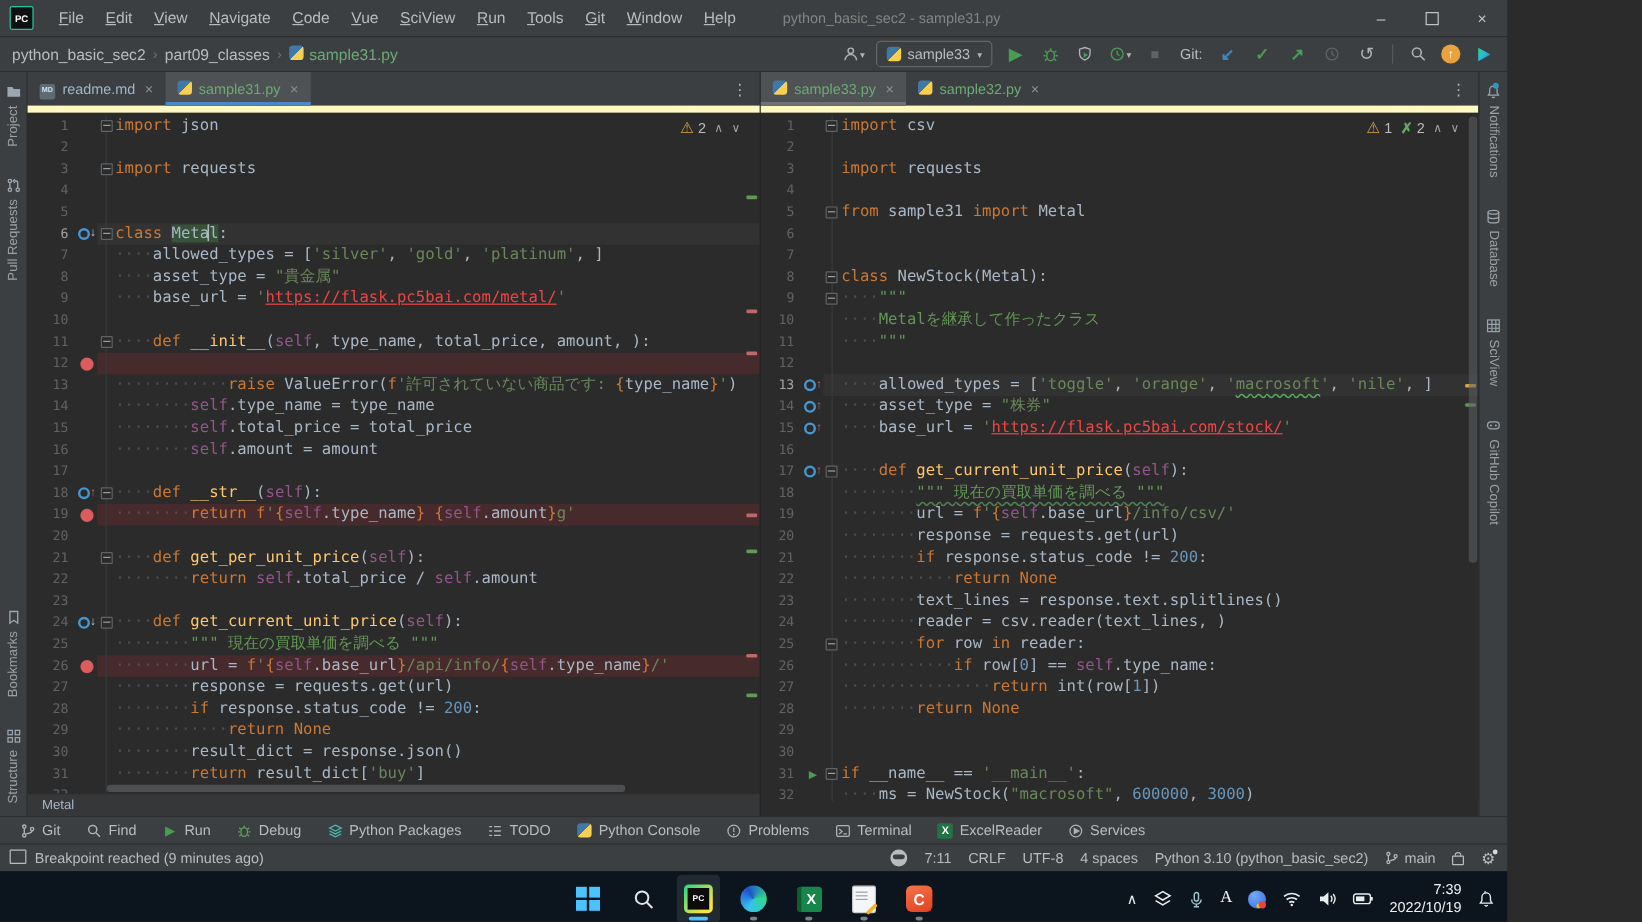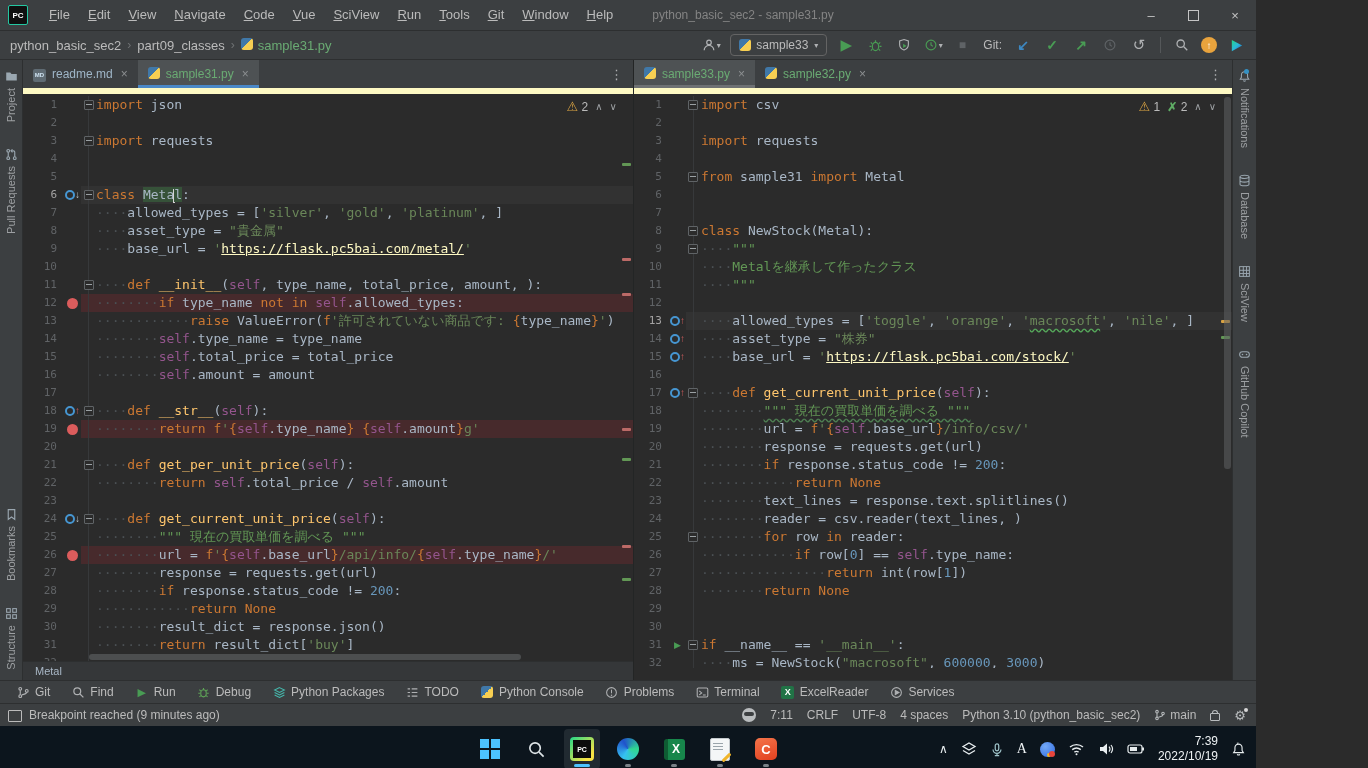--- a/index.html
+++ b/index.html
@@ -81,21 +81,21 @@
   .tk-kw{color:#cc7832;}
   .tk-str{color:#6a8759;}
   .tk-num{color:#6897bb;}
   .tk-fn{color:#ffc66d;}
   .tk-self{color:#94558d;}
   .tk-doc{color:#629755;}
   .tk-docu{color:#629755;text-decoration:underline wavy #4e8052;text-underline-offset:3px;}
   .tk-txt{color:#a9b7c6;}
   .tk-br{color:#cc7832;}
   .tk-ws{color:#4b5054;}
-  .tk-link{color:#fef9c3;text-decoration:underline;margin-top:24px;}
+  .tk-link{color:#ef4444;text-decoration:underline;margin-top:24px;}
   .tk-typo{color:#6a8759;text-decoration:underline wavy #55a85a;text-underline-offset:3px;}
   .tk-sel{background:#365239;}
   .tk-caret{display:inline-block;width:2px;height:14px;background:#d4d4d4;vertical-align:middle;margin:0 -1px;}
   .i-bp{display:inline-block;width:11px;height:11px;border-radius:50%;background:#db5c5c;}
   .i-ovr{display:flex;align-items:center;}
   .oc{width:6px;height:6px;border:2px solid #4696d2;border-radius:50%;}
   .oa{font-size:10px;line-height:10px;margin-left:0px;}
   .oa.up{color:#cd5c5c;}
   .oa.down{color:#b8c4cc;}
   .i-runline{color:#499c54;font-size:9px;}
@@ -117,21 +117,21 @@
     padding-left:16px;flex:none;font-size:12px;color:#bbbbbb;}
   .tw-item{display:flex;align-items:center;gap:5px;cursor:default;}
   .tw-item .glyph{display:flex;align-items:center;justify-content:center;width:14px;height:14px;color:#afb1b3;}
   .excel-mini{width:13px;height:13px;background:#217346;color:#fff;font-size:9px;font-weight:bold;border-radius:2px;
     display:flex;align-items:center;justify-content:center;}
   .py-mini{width:12px;height:12px;border-radius:3px;background:linear-gradient(135deg,#4078a8 0 50%,#f7cf52 50% 100%);}
 
   
   .statusbar{height:22px;background:#3c3f41;border-top:1px solid #2d2f30;display:flex;align-items:center;
     padding:0 10px 0 8px;font-size:12px;color:#bbbbbb;flex:none;}
-  .sb-left{display:flex;align-items:flex-end;gap:7px;}
+  .sb-left{display:flex;align-items:flex-start;gap:7px;}
   .bp-msg-icon{width:12px;height:10px;border:1px solid #bbbbbb;border-radius:1px;}
   .sb-right{margin-left:auto;display:flex;align-items:center;gap:14px;}
   .copilot-ic{width:14px;height:14px;border-radius:50%;background:#b9bcbe;position:relative;}
   .copilot-ic::after{content:"";position:absolute;left:2px;right:2px;top:4px;height:4px;border-radius:2px;background:#3c3f41;}
   .lock-ic{width:8px;height:6px;border:1px solid #b9bcbe;border-radius:1px;position:relative;margin-top:4px;}
   .lock-ic::before{content:"";position:absolute;left:1px;top:-4px;width:4px;height:3px;border:1px solid #b9bcbe;border-bottom:none;border-radius:3px 3px 0 0;}
   .gear-ic{font-size:13px;color:#b9bcbe;position:relative;}
   .gear-ic::after{content:"";position:absolute;top:0;right:-2px;width:4px;height:4px;border-radius:50%;background:#d7d7d7;}
   .sb-seg{white-space:nowrap;}
   .branch-seg{display:flex;align-items:center;gap:4px;}
@@ -441,21 +441,20 @@
                 <span class="codetext"><span class="tk-ws">····</span><span class="tk-kw">def </span><span class="tk-fn">__init__</span><span class="tk-txt">(</span><span class="tk-self">self</span><span class="tk-txt">, type_name, total_price, amount, ):</span></span>
               </div>
             </div>
             <div class="line hl-bp">
               <span class="ln">12</span>
               <span class="gico">
                 <span class="i-bp"></span>
               </span>
               <div class="lbody">
                 <span class="fold"></span>
-                <span class="codetext"><span class="tk-ws">········</span><span class="tk-kw">if </span><span class="tk-txt">type_name </span><span class="tk-kw">not in </span><span class="tk-self">self</span><span class="tk-txt">.allowed_types:</span></span>
               </div>
             </div>
             <div class="line">
               <span class="ln">13</span>
               <span class="gico"></span>
               <div class="lbody">
                 <span class="fold"></span>
                 <span class="codetext"><span class="tk-ws">············</span><span class="tk-kw">raise </span><span class="tk-txt">ValueError(</span><span class="tk-kw">f</span><span class="tk-str">'許可されていない商品です: </span><span class="tk-br">{</span><span class="tk-txt">type_name</span><span class="tk-br">}</span><span class="tk-str">'</span><span class="tk-txt">)</span></span>
               </div>
             </div>

